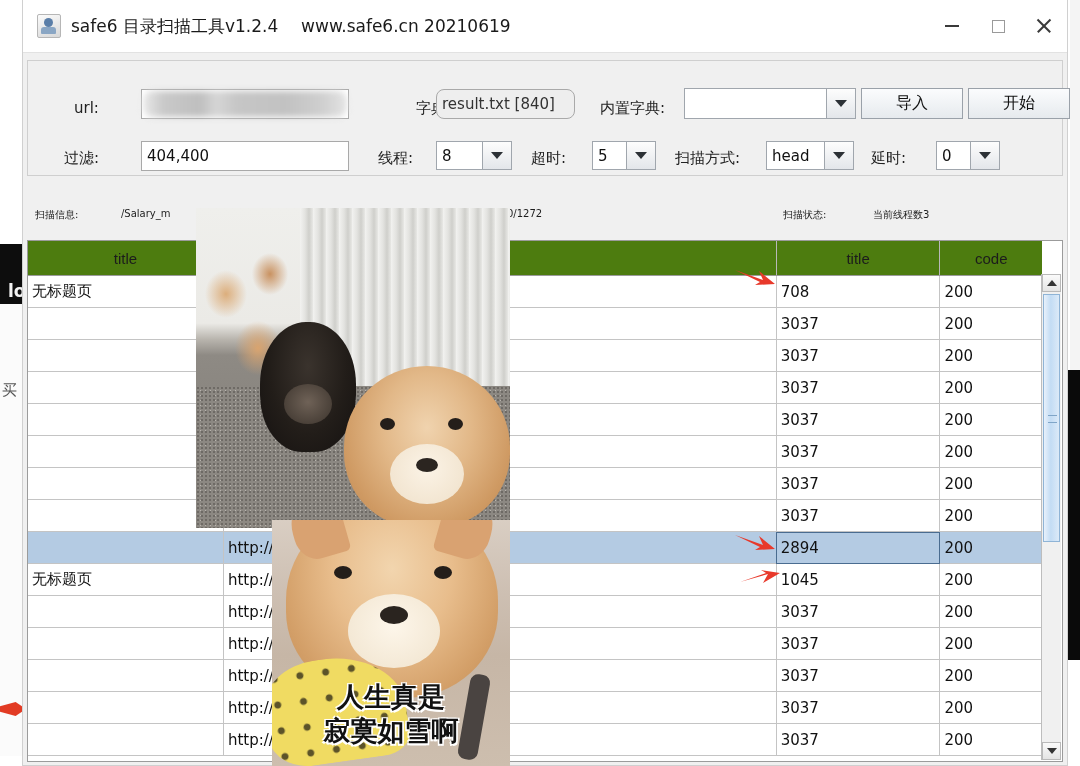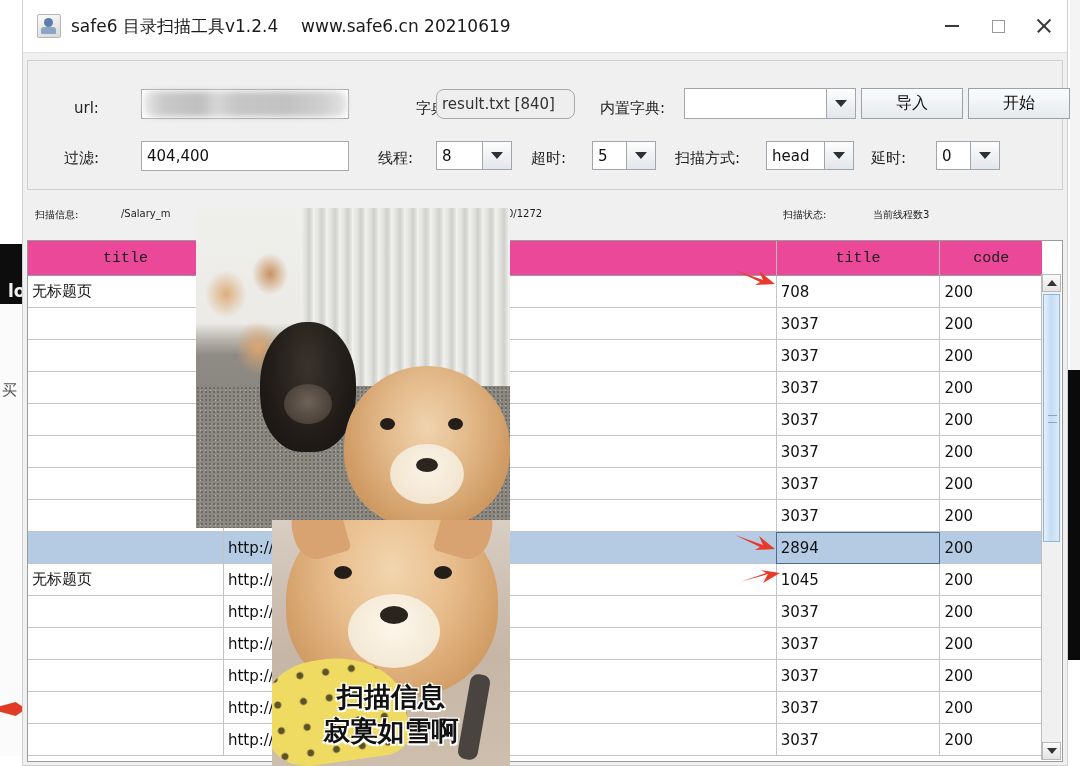--- a/index.html
+++ b/index.html
@@ -43,21 +43,21 @@
           cursor:default;position:relative;}
   .tb-btn .min{width:14px;height:1.5px;background:#3a3a3a;}
   .tb-btn .max{width:13px;height:13px;border:1.5px solid #9a9a9a;box-sizing:border-box;}
   .tb-btn .cls{width:18px;height:18px;position:relative;}
   .tb-btn .cls::before,.tb-btn .cls::after{content:"";position:absolute;left:0;top:8px;width:18px;height:1.6px;background:#3a3a3a;}
   .tb-btn .cls::before{transform:rotate(45deg);}
   .tb-btn .cls::after{transform:rotate(-45deg);}
   .tb-sep{position:absolute;left:0;top:52px;width:100%;height:1px;background:#e2e2e2;}
 
   
-  .panel{position:absolute;left:4px;top:60px;width:1036px;height:130px;
+  .panel{position:absolute;left:4px;top:60px;width:1036px;height:116px;
          background:#f0f0f0;border:1px solid #cfcfcf;box-sizing:border-box;padding-left:12px;}
   .lbl{position:absolute;font-size:15px;color:#222;font-family:"DejaVu Sans",sans-serif;white-space:nowrap;}
   .fld{position:absolute;box-sizing:border-box;background:#ffffff;
        border:1px solid #a9a9a9;font-size:15px;color:#111;
        font-family:"DejaVu Sans",sans-serif;padding:0 5px;line-height:1;
        display:flex;align-items:center;}
   .fld.ro{background:#eeeeee;color:#333;border-radius:8px;}
   .blur{position:absolute;left:1px;top:1px;right:1px;bottom:1px;border-radius:9px;
     background:linear-gradient(90deg,#e9e9e9 0%,#c9c9c9 10%,#bfbfbf 28%,#d6d6d6 36%,#c6c6c6 46%,#c2c2c2 70%,#cfcfcf 88%,#e4e4e4 100%);
     filter:blur(3px);}
@@ -75,22 +75,22 @@
        font-size:16px;color:#111;font-family:"DejaVu Sans",sans-serif;}
 
   
   .status{position:absolute;left:0px;top:198px;width:100%;height:38px;}
   .st{position:absolute;font-size:10px;color:#1c1c1c;font-family:"DejaVu Sans",sans-serif;white-space:nowrap;}
 
   
   .tablewrap{position:absolute;left:4px;top:240px;width:1036px;height:522px;
              border:1px solid #9b9b9b;box-sizing:border-box;background:#fff;overflow:hidden;}
   table{border-collapse:collapse;width:1014px;table-layout:fixed;}
-  th{height:32px;background:#ec4899;border-right:1px solid #b8b8b8;border-bottom:1px solid #9b9b9b;
-     font-size:15px;font-weight:normal;color:#1c1c1c;font-family:Liberation Mono, monospace;}
+  th{height:32px;background:#4d7c0f;border-right:1px solid #b8b8b8;border-bottom:1px solid #9b9b9b;
+     font-size:15px;font-weight:normal;color:#1c1c1c;font-family:Liberation Sans, sans-serif;}
   td{height:31px;border-right:1px solid #c4c4c4;border-bottom:1px solid #c4c4c4;
      font-size:15px;color:#111;font-family:"DejaVu Sans",sans-serif;padding:0 4px;
      white-space:nowrap;overflow:hidden;}
   tr.sel td{background:#b4cbe3;}
   tr.sel td.lenc{outline:1px solid #4a6c90;outline-offset:-1px;}
   .c-title{width:192px;}
   .c-url{width:547px;}
   .c-len{width:160px;}
   .c-code{width:99px;border-right:none;}
 
@@ -428,18 +428,18 @@
       <div class="ear earL"></div>
       <div class="ear earR"></div>
       <div class="eyeL"></div>
       <div class="eyeR"></div>
       <div class="snout">
           <div class="nose"></div>
         </div>
     </div>
     <div class="leash"></div>
     <div class="scarf"></div>
-    <div class="memetext l1">扫描信息</div>
+    <div class="memetext l1">人生真是</div>
     <div class="memetext l2">寂寞如雪啊</div>
   </div>
 
 
 </div>
 
 </body></html>

